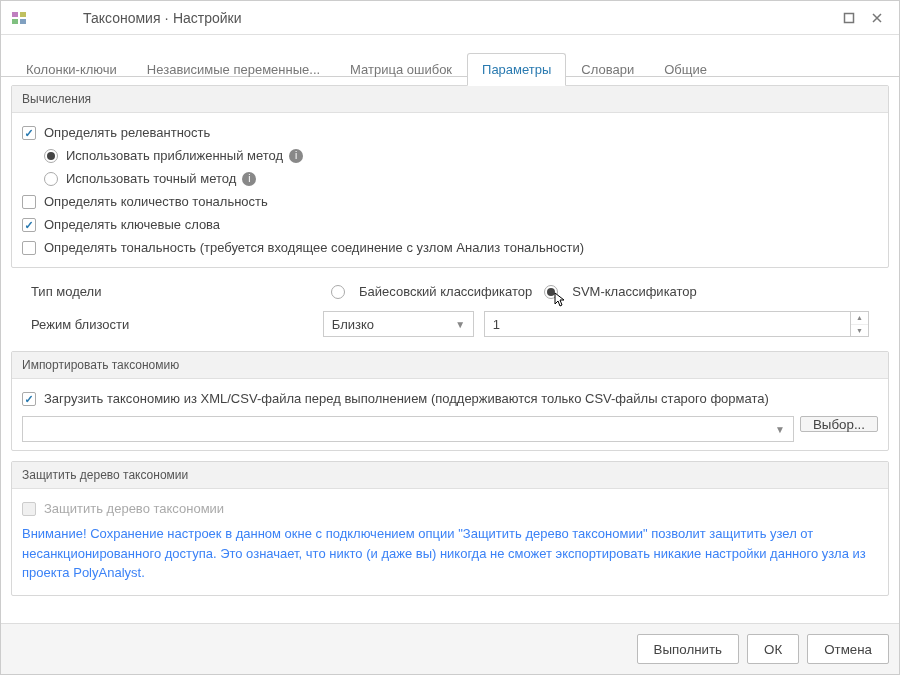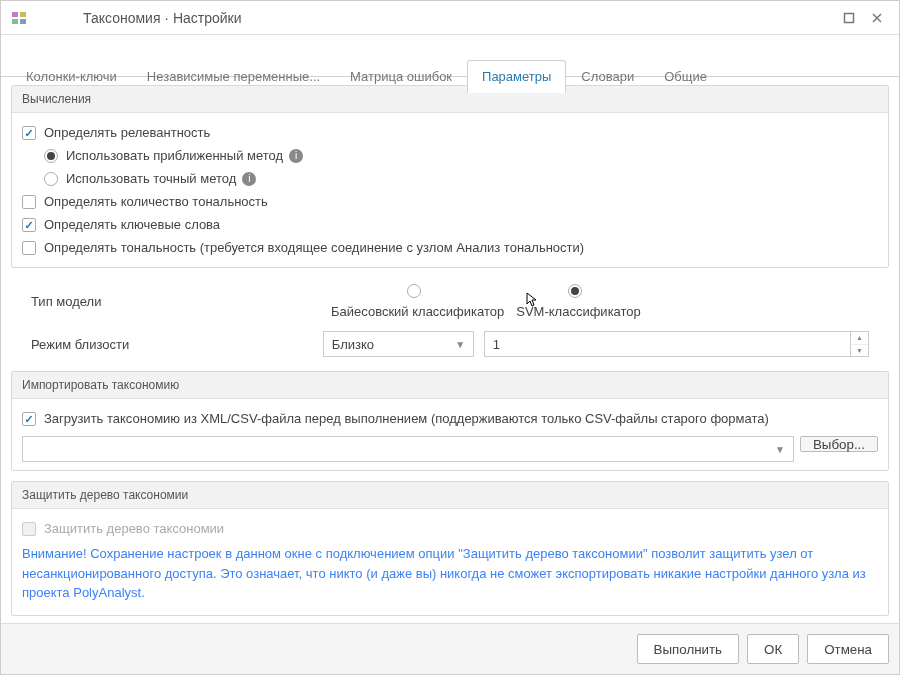--- a/index.html
+++ b/index.html
@@ -43,21 +43,21 @@
     border-bottom: 1px solid #d0d0d0;
   }
   .tab {
     padding: 8px 14px;
     color: #777;
     cursor: pointer;
     border: 1px solid transparent;
     border-bottom: none;
     font-size: 13px;
     position: relative;
-    top: 17px;
+    top: 10px;
   }
   .tab.active {
     color: #2a7ab0;
     border-color: #d0d0d0;
     border-bottom: 1px solid #fff;
     background: #fff;
     border-radius: 3px 3px 0 0;
   }
   .content {
     flex: 1;
@@ -125,21 +125,21 @@
   }
   .form-row {
     display: flex;
     align-items: center;
     padding: 6px 10px;
   }
   .form-label {
     width: 300px;
     color: #444;
   }
-  .radio-inline { display: flex; align-items: center; gap: 6px; flex-direction: column; }
+  .radio-inline { display: flex; align-items: center; gap: 6px; }
   .radio-group { display: flex; align-items: center; gap: 12px; }
   .select {
     height: 26px;
     border: 1px solid #ccc;
     display: flex;
     align-items: center;
     padding: 0 8px;
     width: 155px;
     color: #444;
     background: #fff;

